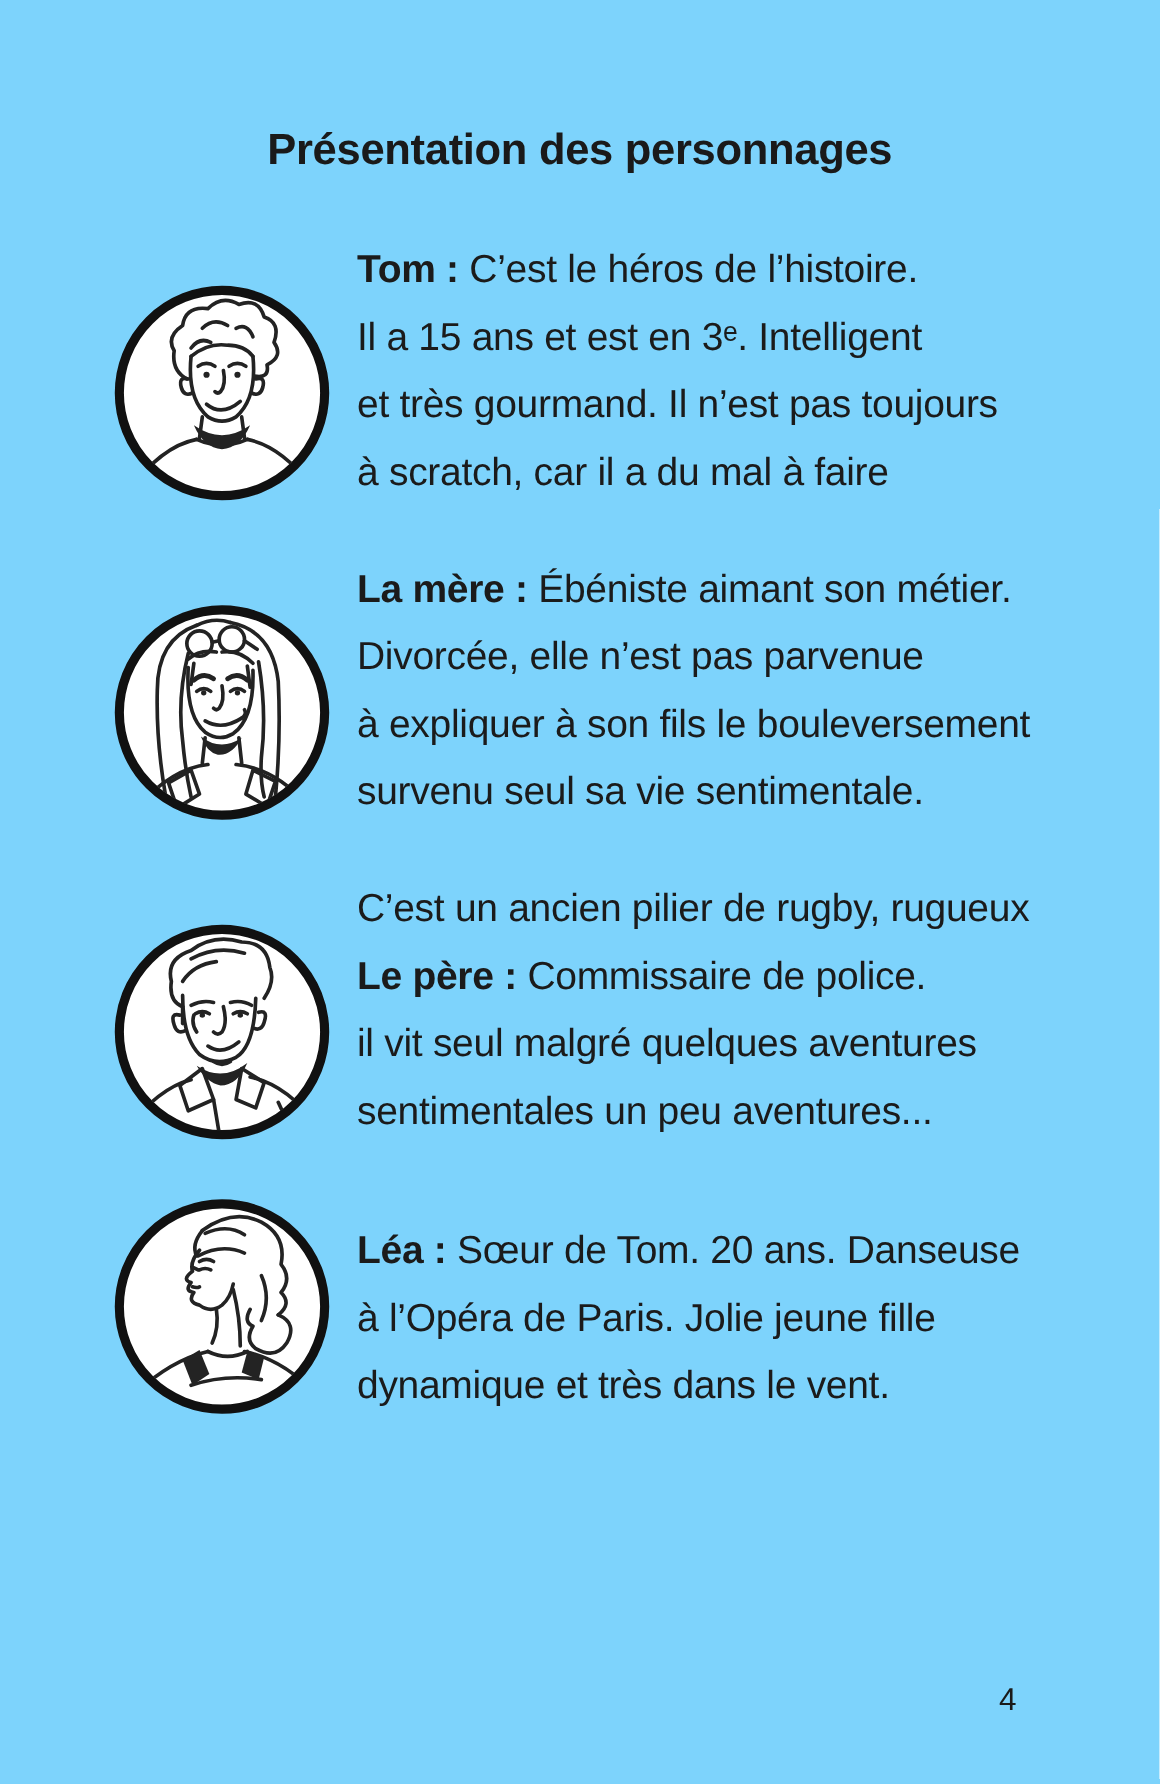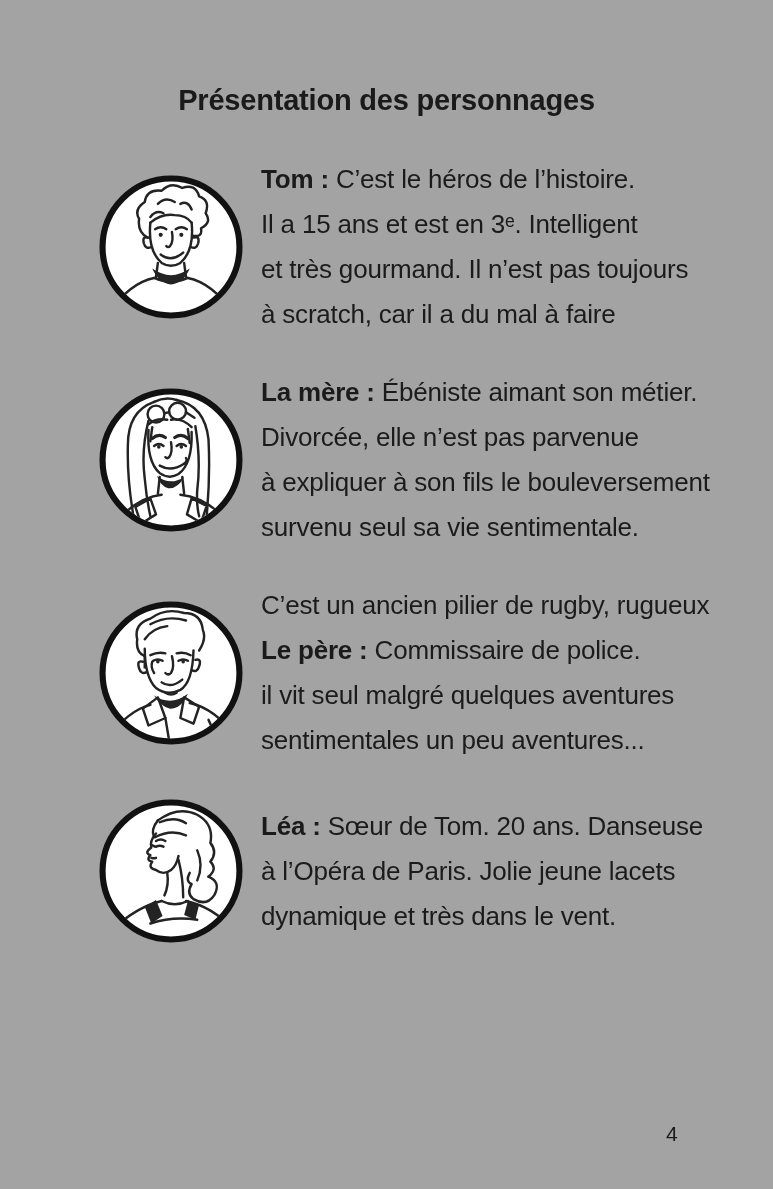--- a/index.html
+++ b/index.html
@@ -1,38 +1,37 @@
 <!DOCTYPE html>
 <html lang="fr"><head>
 <meta charset="utf-8">
 <style>
   * { margin:0; padding:0; box-sizing:border-box; }
   html,body { background:#ffffff; }
   .page {
     position:relative;
     width:773px; height:1189px;
-    background:#a3a3a3;
+    background:#7dd3fc;
     font-family:"Liberation Sans","DejaVu Sans",sans-serif;
     color:#1b1b1b;
     overflow:hidden;
   }
   .title {
     padding-top:84px;
     text-align:center;
     font-size:29px;
     font-weight:700;
     letter-spacing:-0.2px;
     color:#1a1a1a;
   }
   .rows { margin-top:40px; }
   .row {
     display:flex;
-    align-items:center;
+    align-items:flex-end;
     margin-bottom:33px;
-    padding-left:23px;
   }
   .avatar {
     flex:0 0 150px;
     width:150px; height:150px;
     margin-left:73px;
   }
   .avatar svg { display:block; width:150px; height:150px; }
   .text {
     margin-left:15px;
     font-size:26px;
@@ -223,21 +222,21 @@
             <path d="M 88 68 Q 93 88 93 108"></path>
             <path d="M 70 112 Q 84 119 98 112"></path>
             <path class="fillDark" d="M 52 118 L 64 111 L 71 128 L 59 136 Z"></path>
             <path class="fillDark" d="M 98 112 L 110 116 L 106 132 L 94 127 Z"></path>
             <path d="M 58 136 Q 82 128 108 132"></path>
           </g>
         </svg>
       </div>
       <div class="text">
         <div class="line"><span class="label">Léa :</span> <span>Sœur de Tom. 20 ans. Danseuse</span></div>
-        <div class="line">à l’Opéra de Paris. Jolie jeune lacets</div>
+        <div class="line">à l’Opéra de Paris. Jolie jeune fille</div>
         <div class="line">dynamique et très dans le vent.</div>
       </div>
     </div>
 
   </div>
 
   <div class="page-number">4</div>
 </div>
 
 </body></html>

